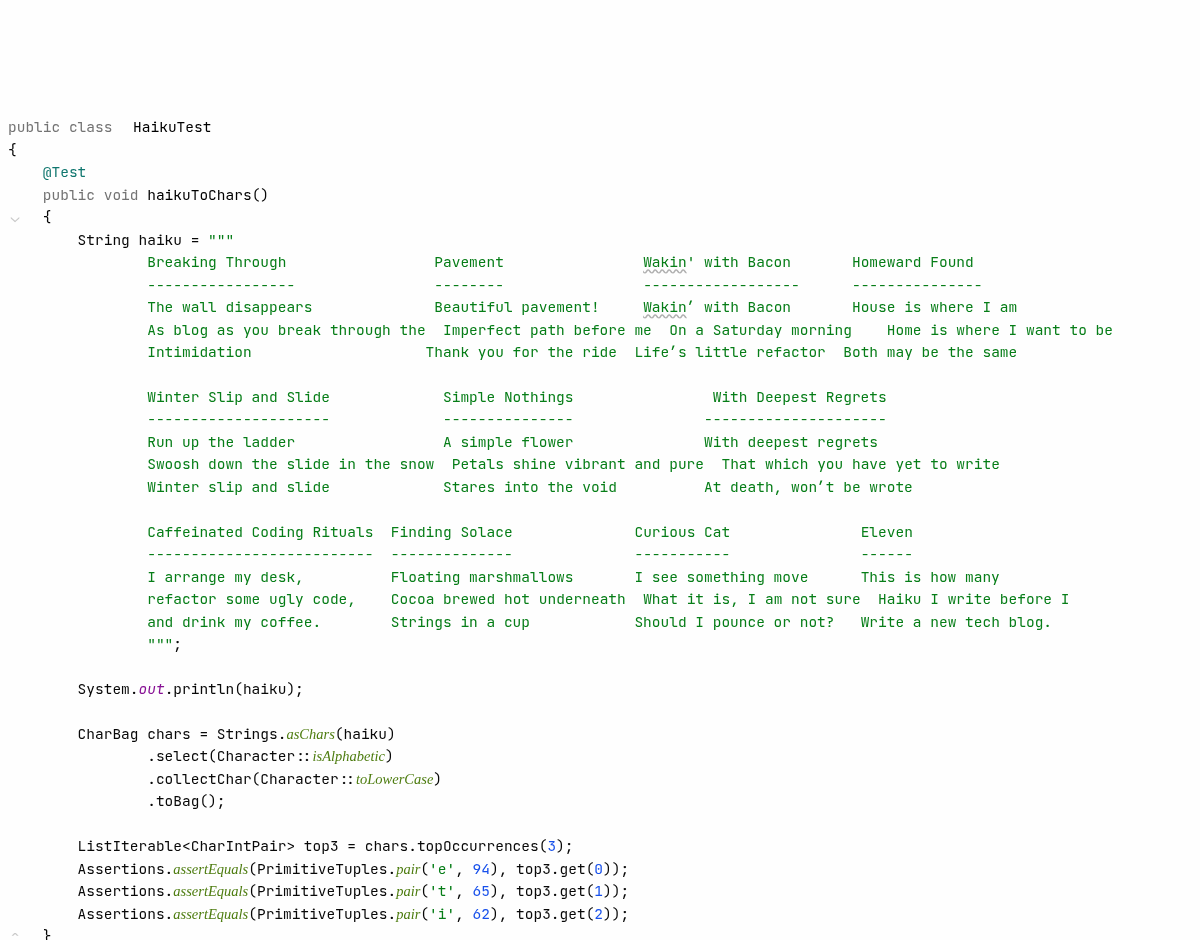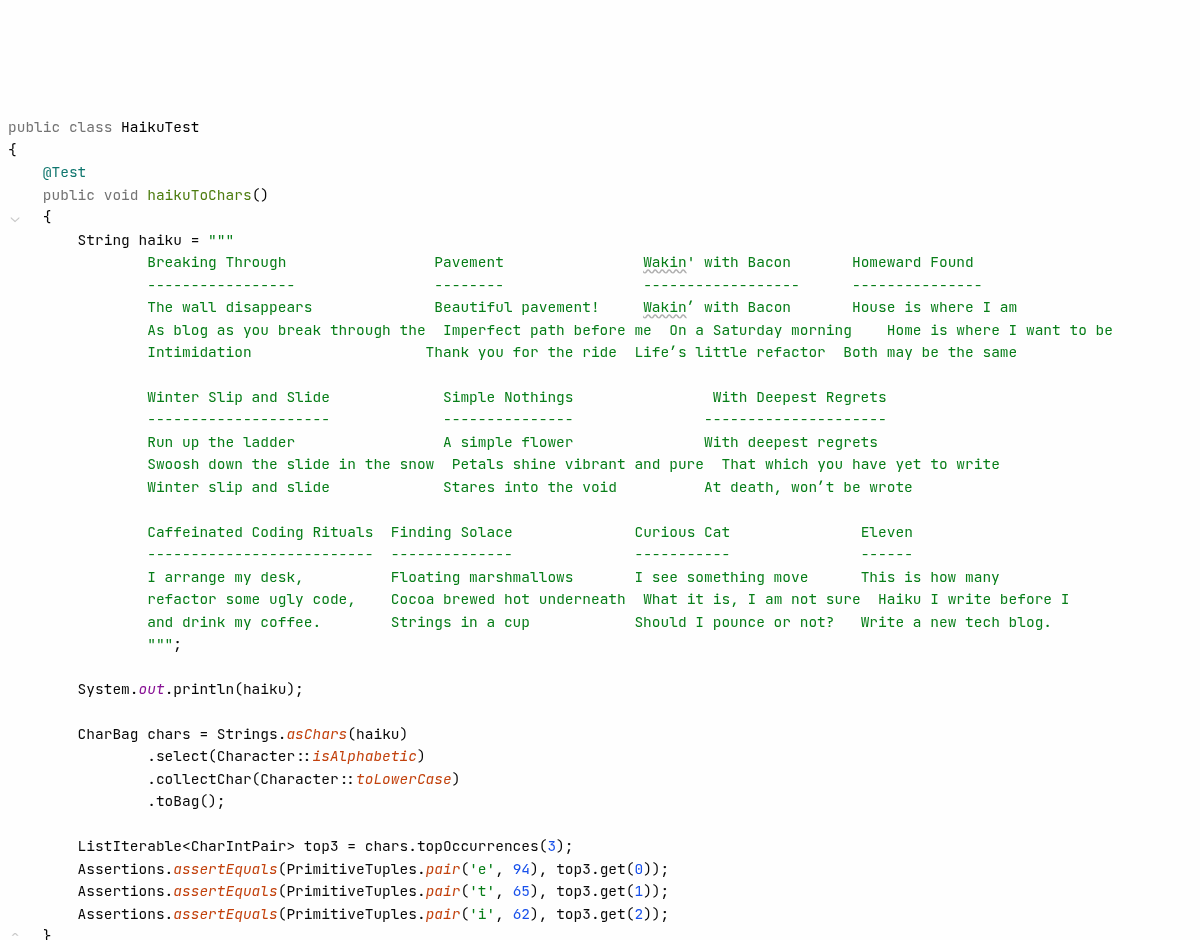--- a/index.html
+++ b/index.html
@@ -6,32 +6,32 @@
     margin: 0;
     padding: 4px 8px;
     background: #fefefe;
     font-family: "JetBrains Mono", "Consolas", "Menlo", monospace;
     font-size: 14.5px;
     line-height: 1.55;
     white-space: pre;
     color: #080808;
   }
   .kw { color: #737373; }            
-  .cls { color: #000000; }           
+  .cls { color: #000000; margin-left: 12px; }           
   .ann { color: #0f766e; }           
-  .mdecl { color: #4d7c0f; text-align: center; }         
+  .mdecl { color: #000000; text-align: center; }         
   .str { color: #067d17; }           
   .str-wavy {
     color: #067d17;
     text-decoration-line: underline;
     text-decoration-style: wavy;
     text-decoration-color: #b0b0b0;
   }
   .fld-it { color: #871094; font-style: italic; } 
-  .m-it { font-style: italic; color: #c2410c; }   
+  .m-it { font-style: italic; color: #4d7c0f; font-family: Liberation Serif, serif; }   
   .num { color: #1750eb; }
   .punct { color: #080808; }
   .gutter {
     position: absolute;
     left: 0;
     color: #c9c9c9;
     user-select: none;
     width: 14px;
     text-align: center;
   }

